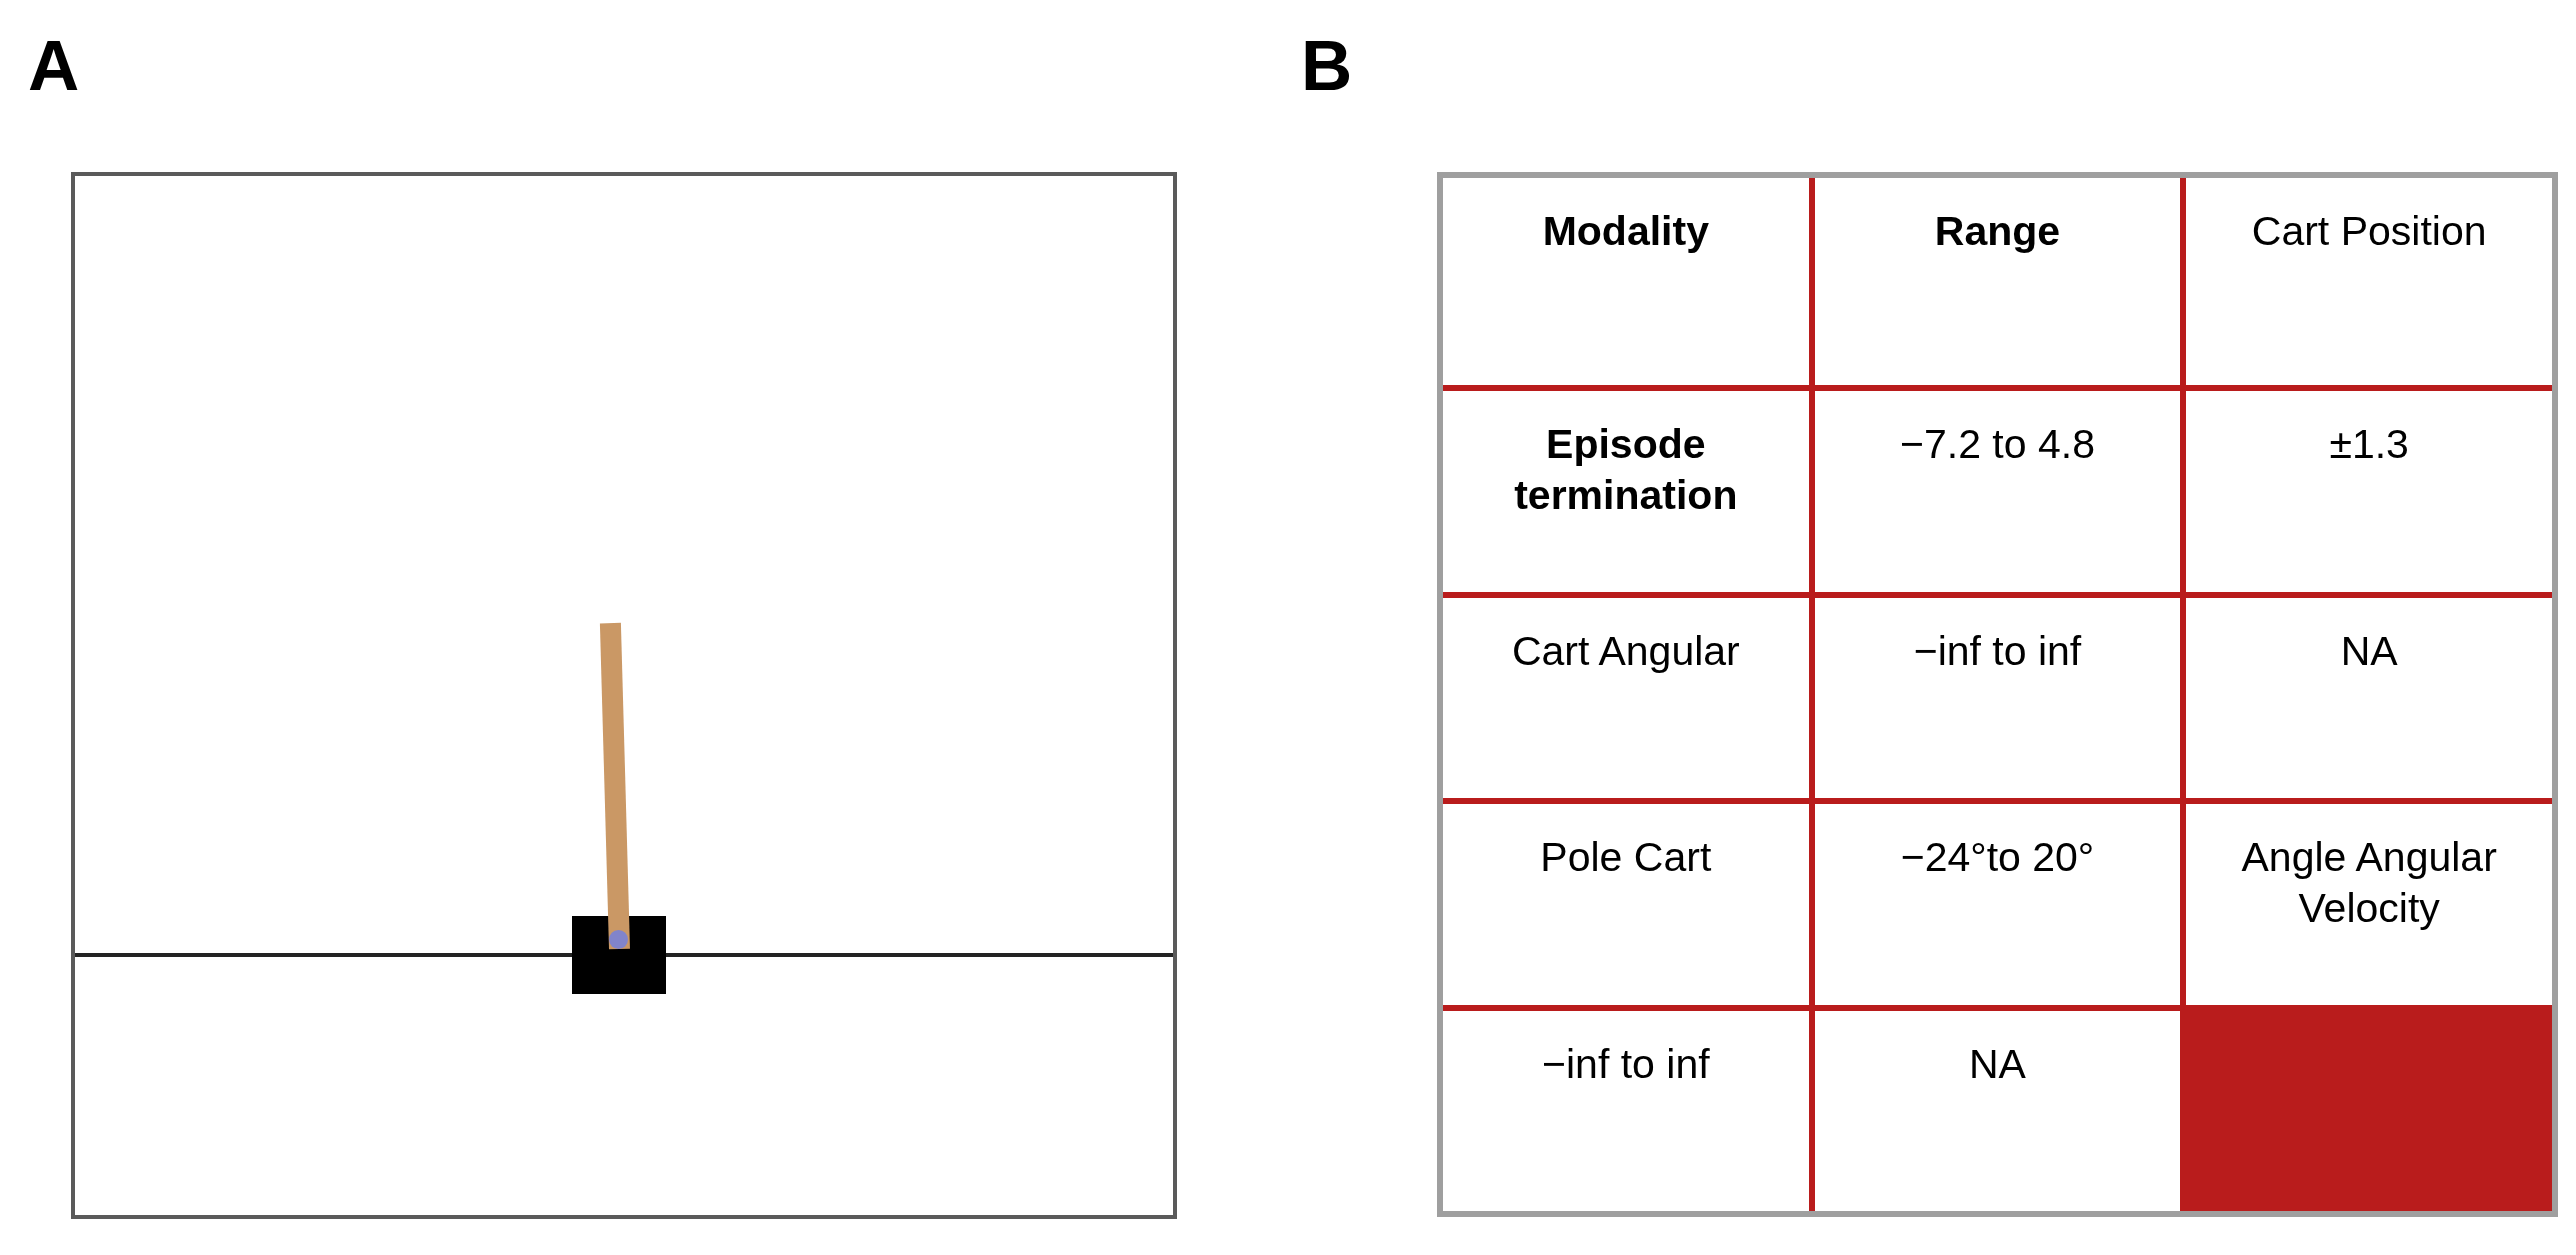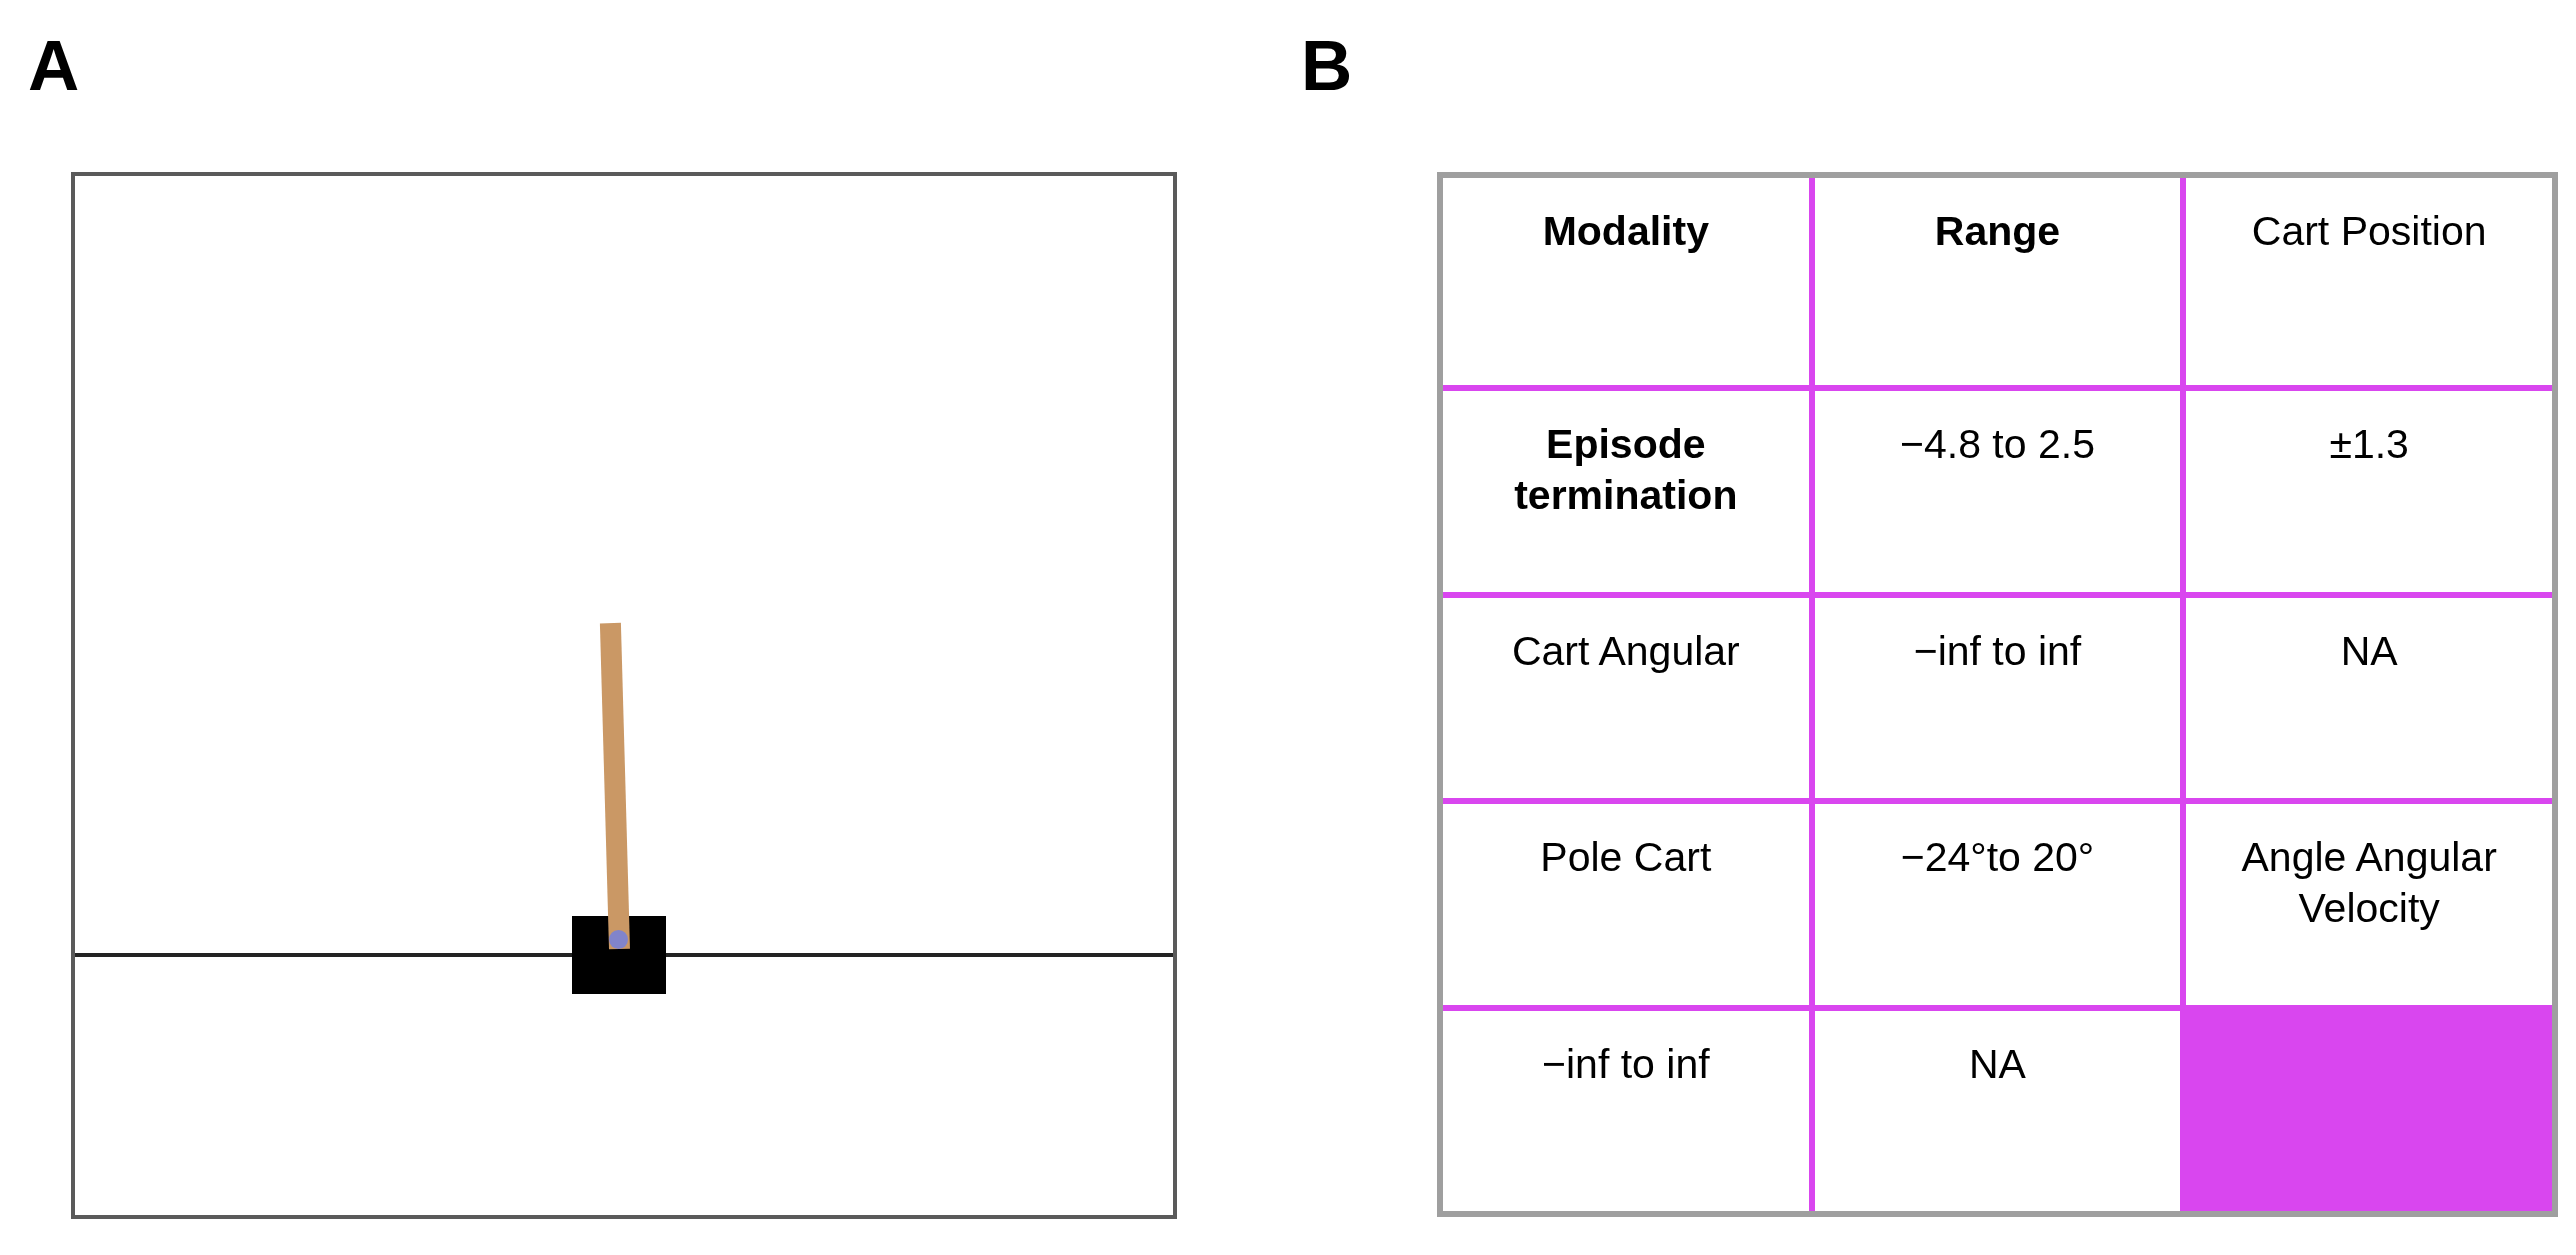--- a/index.html
+++ b/index.html
@@ -75,21 +75,21 @@
 
   
   .obs-table {
     position: absolute;
     left: 1437px;
     top: 172px;
     width: 1121px;
     height: 1045px;
     box-sizing: border-box;
     border: 6px solid #9f9f9f;
-    background: #d946ef;
+    background: #b91c1c;
     display: grid;
     grid-template-columns: 1fr 1fr 1fr;
     grid-template-rows: 207px 1fr 1fr 1fr 1fr;
     gap: 6px;
   }
   .cell {
     background: #ffffff;
     text-align: center;
     padding: 28px 30px 0 30px;
     font-size: 41px;
@@ -117,21 +117,21 @@
     <div class="axle"></div>
   </div>
 
   <div class="obs-table">
 
     <div class="cell header">Modality</div>
     <div class="cell header">Range</div>
     <div class="cell">Cart Position</div>
 
     <div class="cell header">Episode termination</div>
-    <div class="cell">−4.8 to 2.5</div>
+    <div class="cell">−7.2 to 4.8</div>
     <div class="cell">±1.3</div>
 
     <div class="cell">Cart Angular</div>
     <div class="cell">−inf to inf</div>
     <div class="cell">NA</div>
 
     <div class="cell">Pole Cart</div>
     <div class="cell">−24°to 20°</div>
 
     <div class="cell">Angle Angular Velocity</div>

